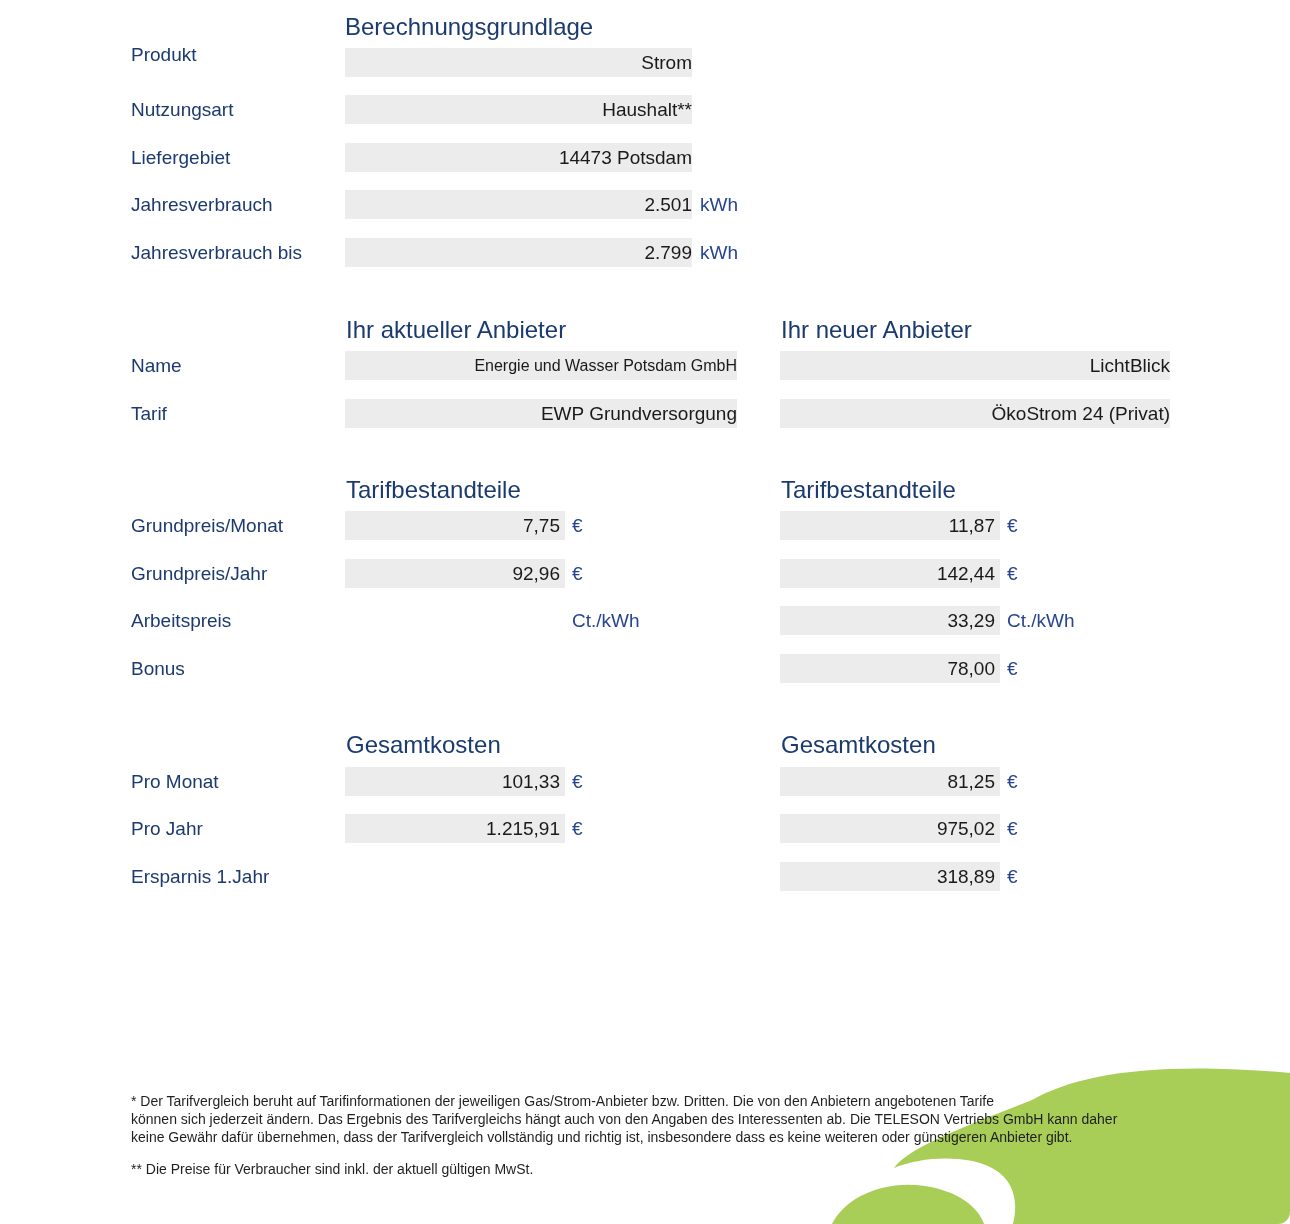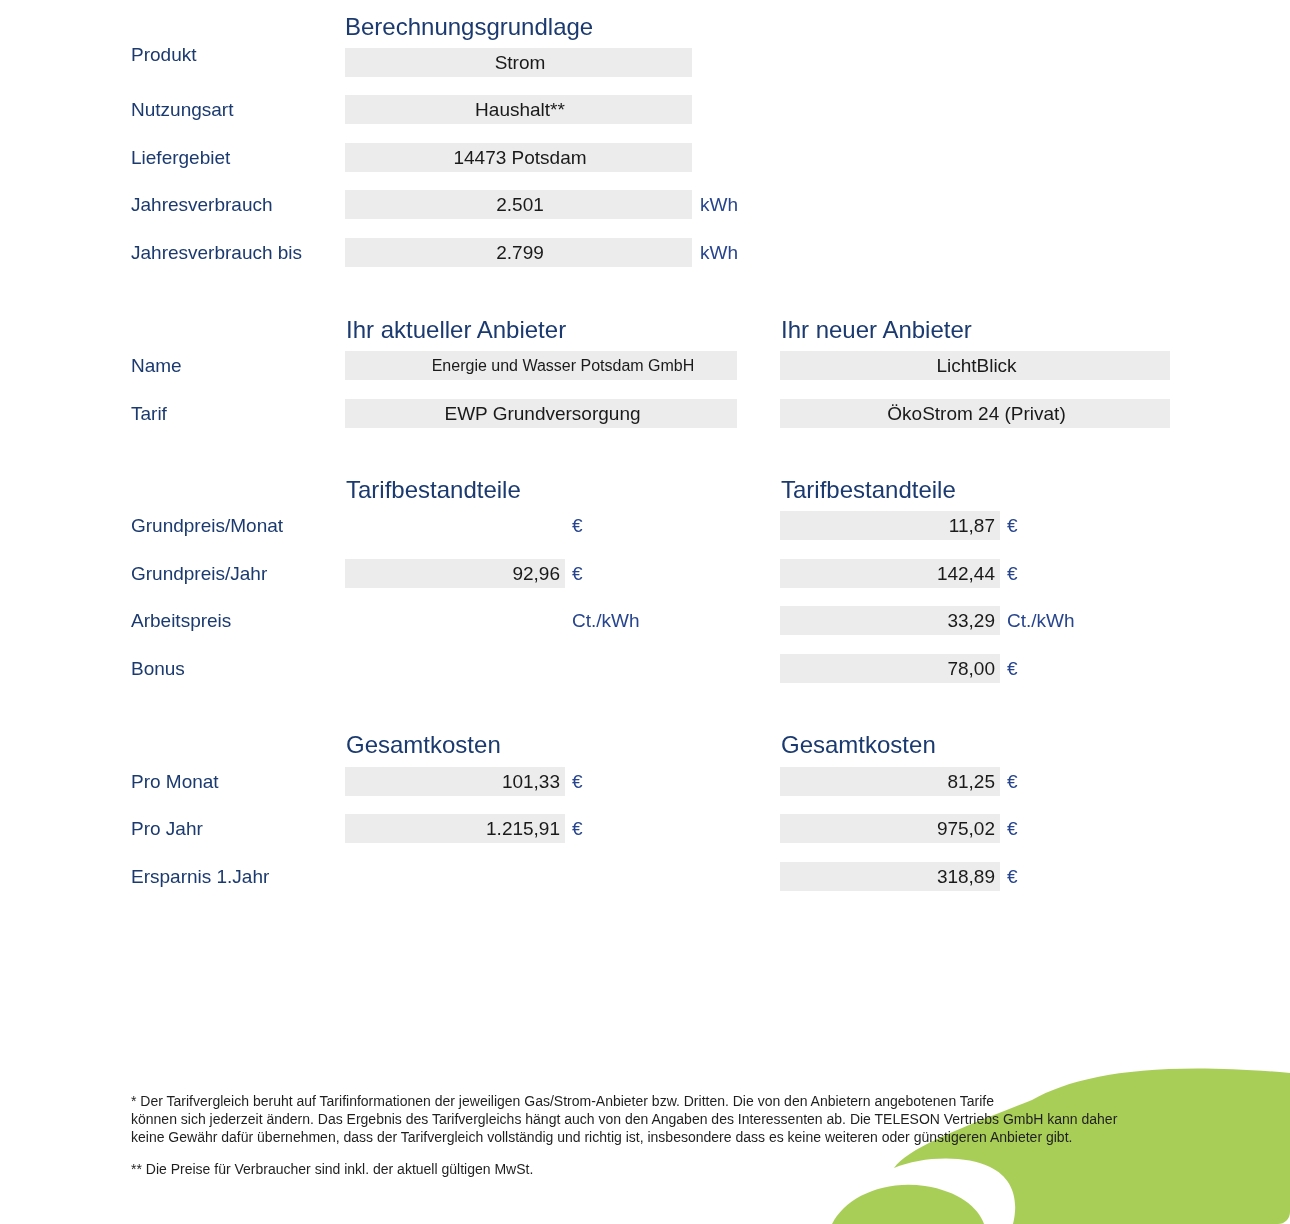--- a/index.html
+++ b/index.html
@@ -15,21 +15,21 @@
     position:absolute;left:131px;font-size:19px;line-height:29px;
     color:var(--navy);white-space:nowrap;
   }
   .box{
     position:absolute;height:29px;background:var(--box_gray);
   }
   .val{
     display:block;font-size:19px;line-height:29px;color:var(--value_black);
     white-space:nowrap;overflow:hidden;
   }
-  .val-left{padding-left:3px;text-align:center;}
+  .val-left{padding-left:3px;text-align:right;}
   .val-right{padding-right:5px;text-align:right;}
   .val-small{font-size:16px;margin-left:41px;}
   .unit{
     position:absolute;font-size:19px;line-height:29px;color:var(--unit_blue);
     white-space:nowrap;
   }
   .footnote{
     position:absolute;left:131px;font-size:14px;line-height:18px;
     color:#1f1f1f;white-space:nowrap;z-index:5;
   }
@@ -88,20 +88,23 @@
       <span class="val val-left">EWP Grundversorgung</span>
     </div>
   <div class="box" style="left:780px;top:399px;width:390px">
       <span class="val val-left">ÖkoStrom 24 (Privat)</span>
     </div>
 
   <div class="heading" style="left:346px;top:476px">Tarifbestandteile</div>
   <div class="heading" style="left:781px;top:476px">Tarifbestandteile</div>
 
   <div class="lbl" style="top:511px">Grundpreis/Monat</div>
+  <div class="box" style="left:345px;top:511px;width:220px">
+      <span class="val val-right">7,75</span>
+    </div>
   <div class="unit" style="left:572px;top:511px">€</div>
   <div class="box" style="left:780px;top:511px;width:220px">
       <span class="val val-right">11,87</span>
     </div>
   <div class="unit" style="left:1007px;top:511px">€</div>
 
   <div class="lbl" style="top:559px">Grundpreis/Jahr</div>
   <div class="box" style="left:345px;top:559px;width:220px">
       <span class="val val-right">92,96</span>
     </div>

